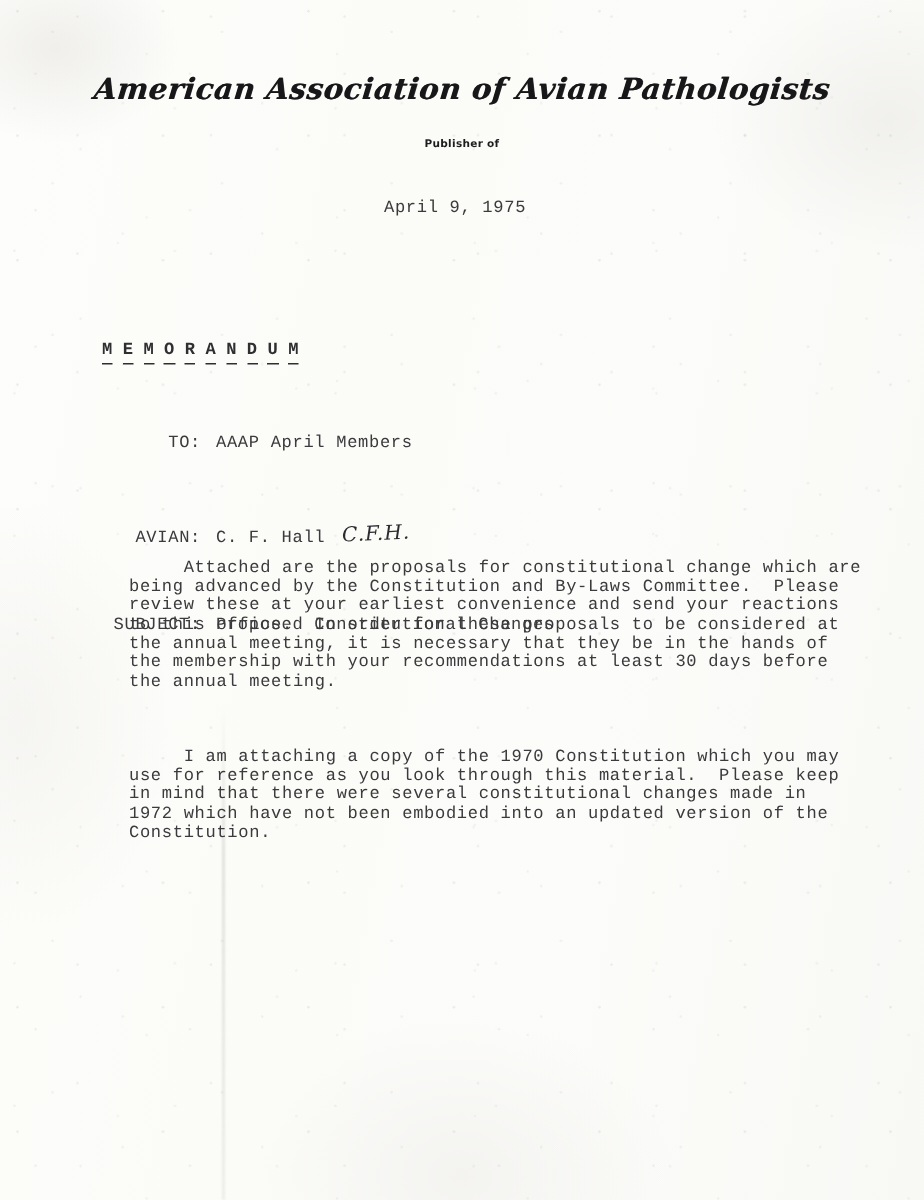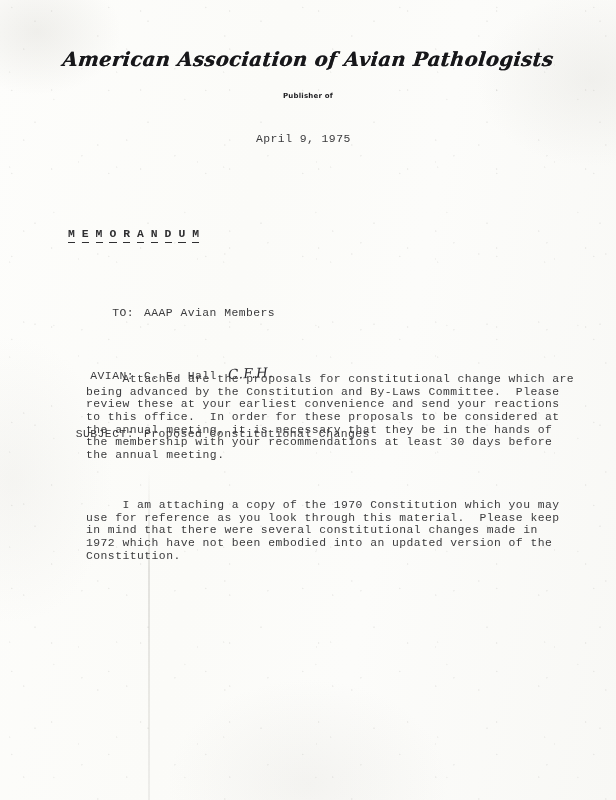--- a/index.html
+++ b/index.html
@@ -115,21 +115,21 @@
     color: #2f2f31;
     font-weight: 700;
   }
   .memo-heading .ml {
     border-bottom: 1.1px solid #2f2f31;
     padding-bottom: 1px;
     margin-right: 6.5px;
   }
 
   
-  .fields { position: absolute; top: 269px; left: 62px; }
+  .fields { position: absolute; top: 252px; left: 62px; }
   .field-row {
     display: flex;
     align-items: baseline;
     height: 23px;
   }
   .field-label {
     width: 72px;
     text-align: right;
     flex: 0 0 72px;
   }
@@ -179,21 +179,21 @@
     <span class="ml">N</span>
     <span class="ml">D</span>
     <span class="ml">U</span>
     <span class="ml">M</span>
   </div>
 
   <div class="tw fields">
 
     <div class="field-row">
       <span class="field-label">TO:</span>
-      <span class="field-value">AAAP Avian Members</span>
+      <span class="field-value">AAAP April Members</span>
     </div>
 
     <div class="field-row">
       <span class="field-label">AVIAN:</span>
       <span class="field-value">C. F. Hall</span>
       <span class="initials">C.F.H.</span>
     </div>
 
     <div class="field-row">
       <span class="field-label">SUBJECT:</span>

